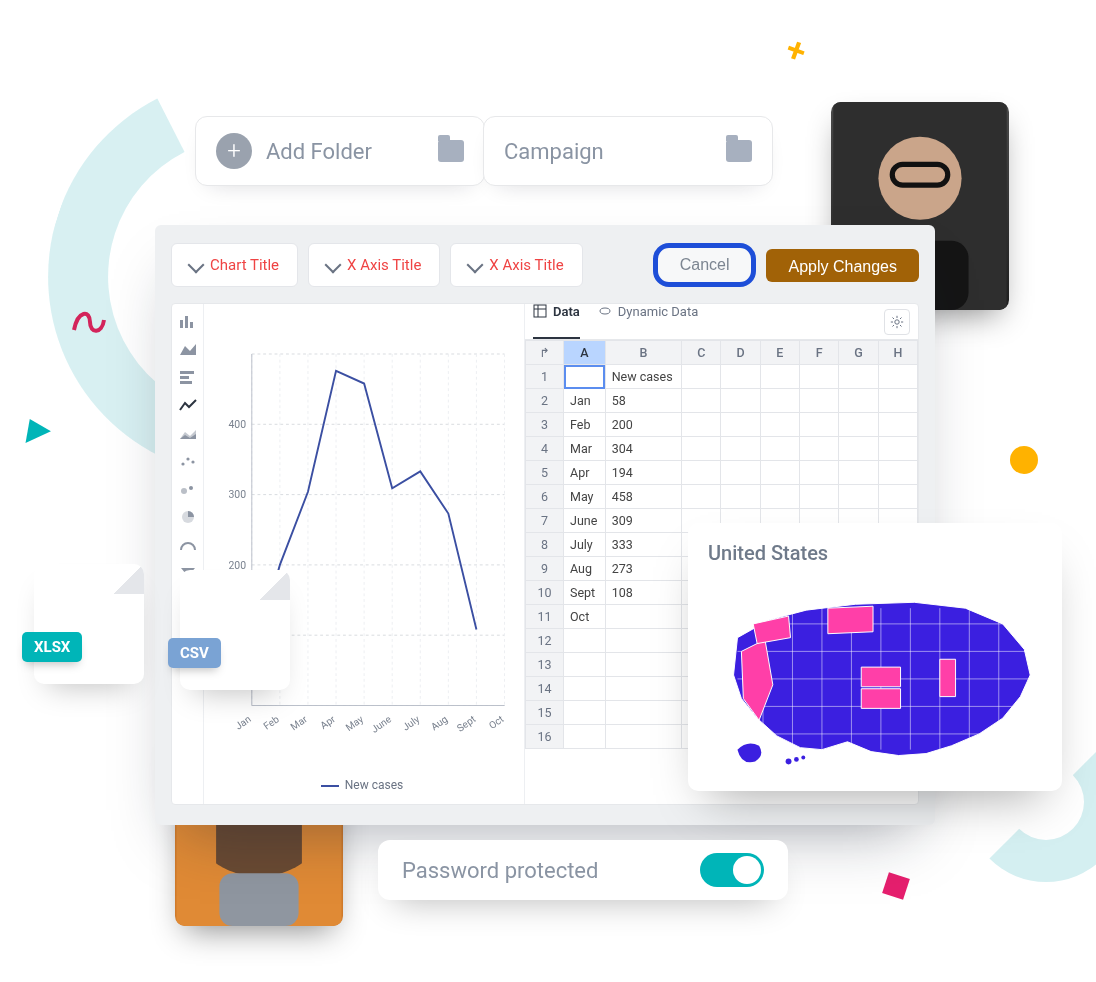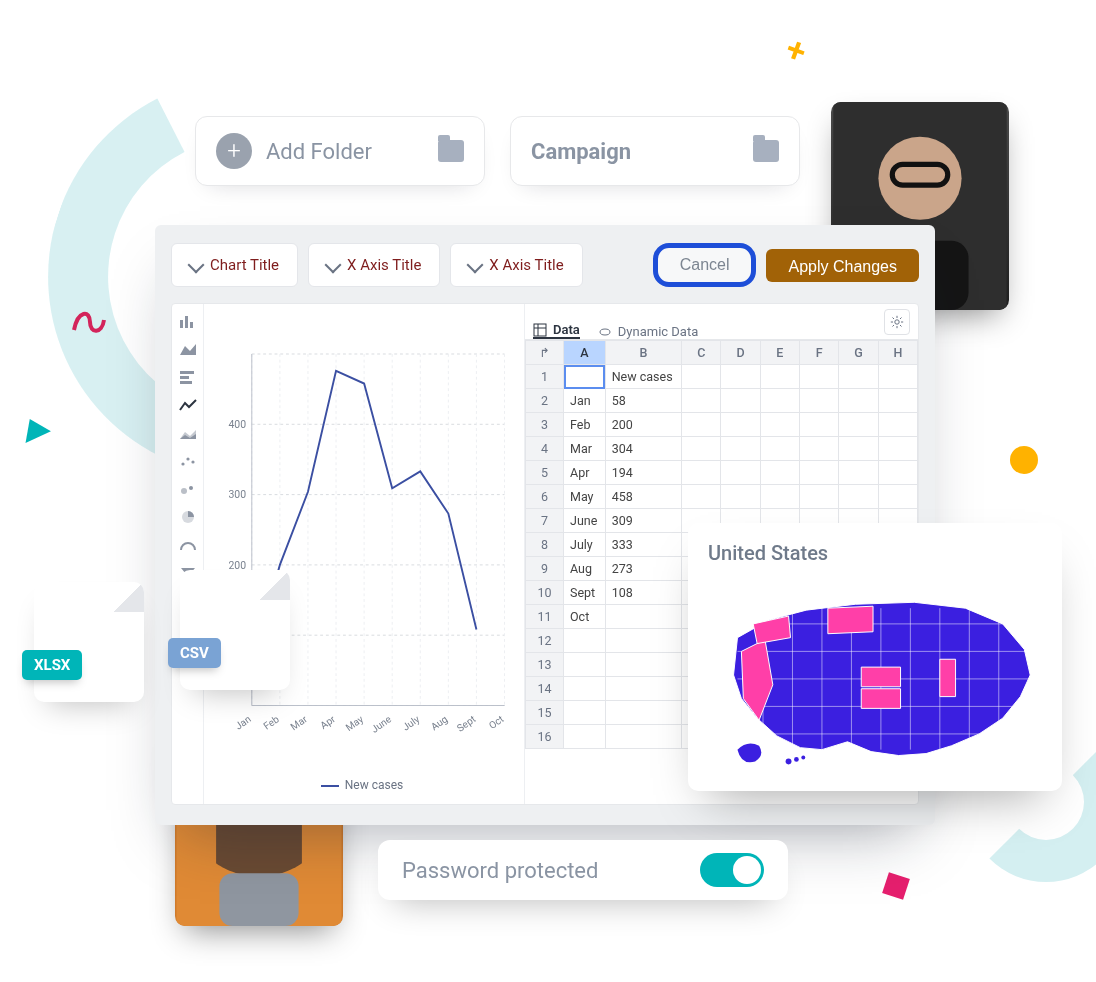--- a/index.html
+++ b/index.html
@@ -36,21 +36,21 @@
 
   
   .pill {
     position:absolute; top:116px; width:290px; height:70px;
     background:#fff; border:1px solid #e7e8ea; border-radius:12px;
     display:flex; align-items:center; padding:0 20px;
     box-shadow:0 10px 24px -14px rgba(20,20,40,0.2);
     gap:14px;
   }
   #pill-add { left:195px; }
-  #pill-camp { left:510px;font-weight:bold; }
+  #pill-camp { left:483px; }
   .pill .plus-circ {
     width:36px;height:36px;border-radius:50%;background:#9aa2ae;color:#fff;
     display:flex;align-items:center;justify-content:center;font-size:24px;font-weight:300;
   }
   .pill .label { flex:1; color:#8a94a3; font-size:22px;}
   .pill .folder-ico { width:26px;height:22px;background:#a7b0bf;border-radius:3px;position:relative;}
   .pill .folder-ico:before{content:"";position:absolute;top:-5px;left:0;width:12px;height:6px;background:#a7b0bf;border-radius:2px 2px 0 0;}
 
   
   .avatar {
@@ -64,59 +64,59 @@
   
   .panel {
     position:absolute; left:155px; top:225px; width:780px; height:600px;
     background:#eef0f2; border-radius:6px;
     box-shadow:0 30px 60px -24px rgba(20,30,50,.35);
     padding:18px 16px;
   }
   .toolbar { display:flex; gap:10px; align-items:center; }
   .txtbtn {
     height:44px; padding:0 18px; background:#fff; border:1px solid #e4e6ea; border-radius:6px;
-    display:flex; align-items:center; gap:8px; color:#7f1d1d; font-size:15px;
+    display:flex; align-items:center; gap:8px; color:#ef4444; font-size:15px;
   }
   .txtbtn .pen { width:12px;height:12px;border-left:2px solid #6a7383;border-bottom:2px solid #6a7383;transform:rotate(-45deg);}
   .spacer { flex:1; }
   .btn-cancel { height:44px;padding:0 22px;border:5px solid #1d4ed8;border-radius:16px;background:#f7f8f9;color:#7c8591;font-size:16px;}
   .btn-apply { height:33px;padding:9px 22px;border:none;border-radius:6px;background:#a16207;color:#fff;font-size:16px;}
 
   .body { display:flex; margin-top:16px; height:calc(100% - 62px); background:#fff; border:1px solid #e6e8eb; border-radius:4px;}
   .iconrail { width:32px; border-right:1px solid #edeff2; display:flex; flex-direction:column; align-items:center; gap:14px; padding:10px 0;}
   .iconrail .ri { width:18px;height:14px;color:#8c94a2; display:flex;align-items:center;justify-content:center;}
   .iconrail .ri svg{width:18px;height:14px;}
   .iconrail .ri.sel { color:#2c3440; }
 
   .chartarea { flex:0 0 320px; padding:10px 10px 6px 6px; position:relative;}
   .chartarea svg { width:100%; height:calc(100% - 24px);}
   .legend { text-align:center; font-size:12px; color:#6a7383;}
   .legend .dash{display:inline-block;width:18px;border-top:2px solid #3b4fa2;margin-right:6px;vertical-align:middle;}
 
   .datapane { flex:1; border-left:1px solid #edeff2; display:flex; flex-direction:column; min-width:0;}
   .tabs { display:flex; align-items:center; height:36px; border-bottom:1px solid #e6e8eb; padding:0 8px; gap:18px; font-size:13px; color:#6a7383;}
-  .tabs .tab { display:flex; align-items:flex-end; gap:6px; height:100%; }
+  .tabs .tab { display:flex; align-items:flex-start; gap:6px; height:100%; }
   .tabs .tab.active { color:#2c3440; border-bottom:2px solid #2c3440; font-weight:600;}
   .tabs .gearwrap{margin-left:auto;width:26px;height:26px;border:1px solid #e0e2e6;border-radius:4px;display:flex;align-items:center;justify-content:center;color:#6a7383;}
   .subbar{display:flex;justify-content:space-between;align-items:center;padding:8px;gap:8px;}
   .subbar button{height:30px;padding:0 12px;border:1px solid #d9dce1;background:#fff;border-radius:4px;color:#555;font-size:13px;}
 
   .sheet{flex:1;overflow:hidden;font-size:12.5px;color:#444;}
   .sheet table{border-collapse:collapse;width:100%;}
   .sheet th,.sheet td{border:1px solid #e3e5e9;height:24px;padding:0 6px;text-align:left;min-width:38px;}
   .sheet th{background:#f2f3f5;color:#6a7383;font-weight:500;text-align:center;}
   .sheet td.rownum{background:#f2f3f5;text-align:center;color:#6a7383;width:32px;}
   .sheet th.selcol{background:#b9d5ff;color:#2c3440;}
   .corner{width:30px;background:#f2f3f5;}
 
   
   .filechip{position:absolute;width:110px;height:120px;background:#fff;border-radius:10px;box-shadow:0 16px 30px -14px rgba(0,0,0,.25);}
   .filechip .fold{position:absolute;top:0;right:0;width:30px;height:30px;background:linear-gradient(135deg,transparent 49%,#e4e6ea 50%);border-top-right-radius:10px;}
   .filechip .badge{position:absolute;left:-12px;bottom:22px;padding:6px 12px;border-radius:5px;color:#fff;font-weight:700;font-size:15px;box-shadow:0 6px 10px -4px rgba(0,0,0,.25);}
-  #chip-xlsx{left:34px;top:582px;} #chip-xlsx .badge{background:#00b5b8;}
+  #chip-xlsx{left:34px;top:564px;} #chip-xlsx .badge{background:#00b5b8;}
   #chip-csv{left:180px;top:570px;text-align:center;} #chip-csv .badge{background:#7aa3d4;}
 
   
   .mapcard{
     position:absolute; left:688px; top:523px; width:374px; height:268px;
     background:#fff; border-radius:10px; box-shadow:0 24px 48px -20px rgba(0,0,0,.35);
     padding:18px 20px;
   }
   .mapcard h3{font-size:20px;color:#6f7a8a;font-weight:500;margin-bottom:8px;}
   .mapcard svg{width:100%;height:calc(100% - 30px);}

